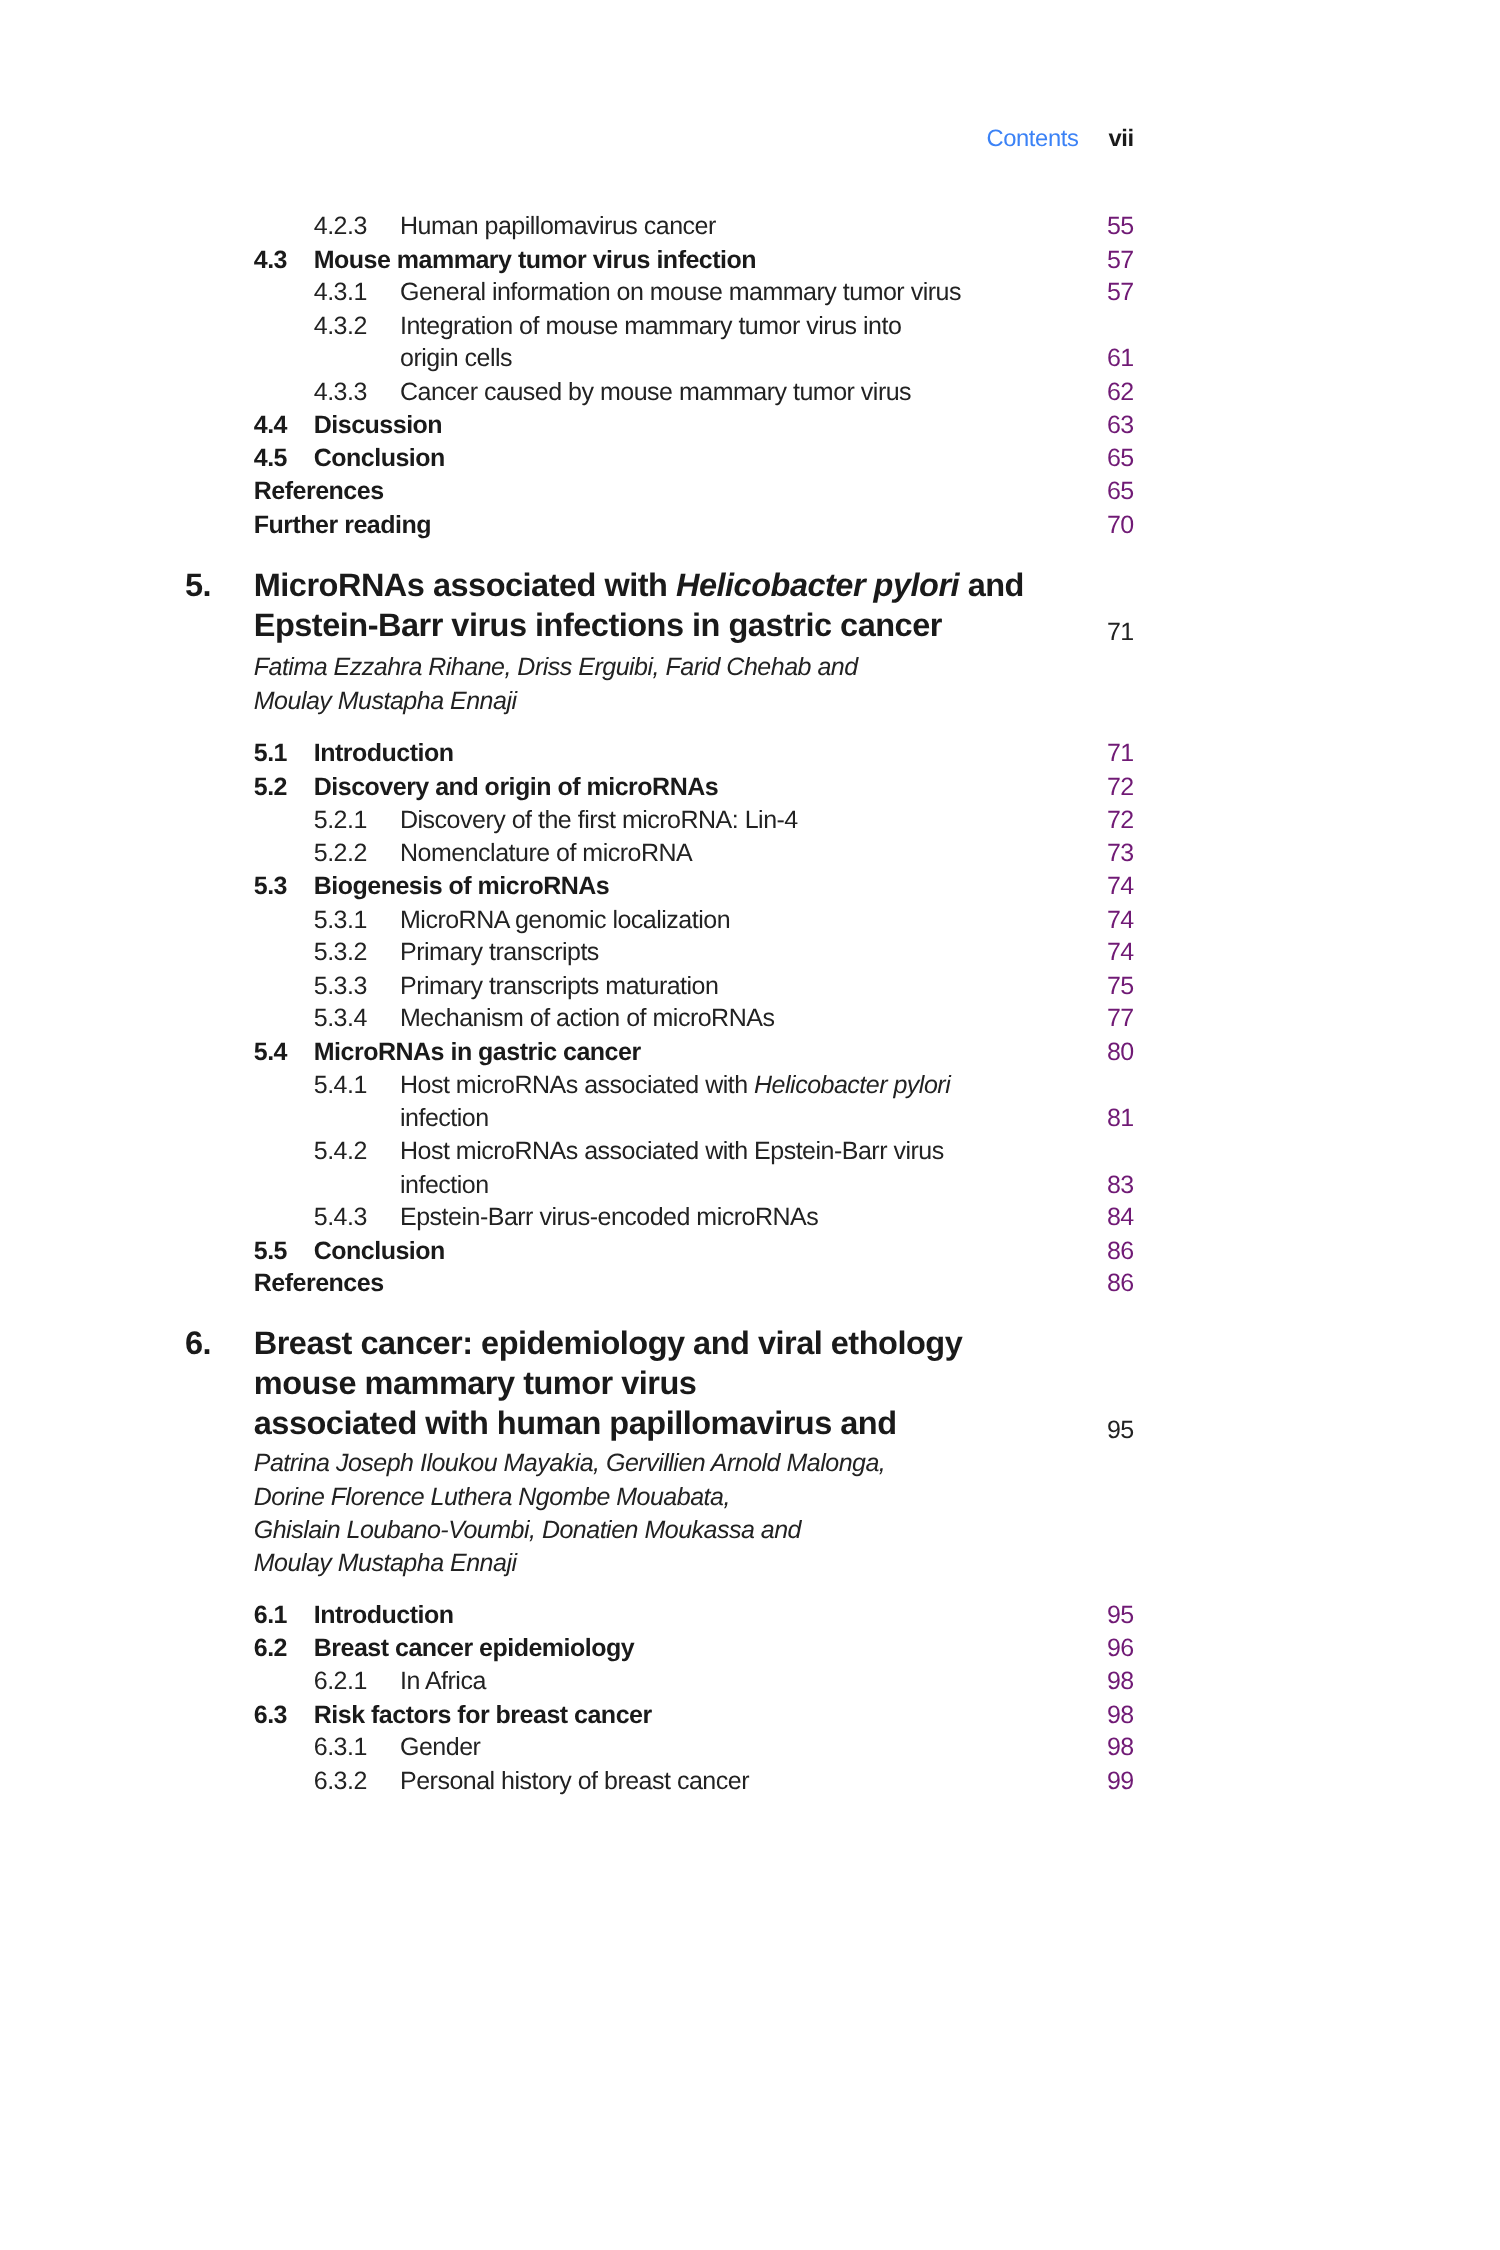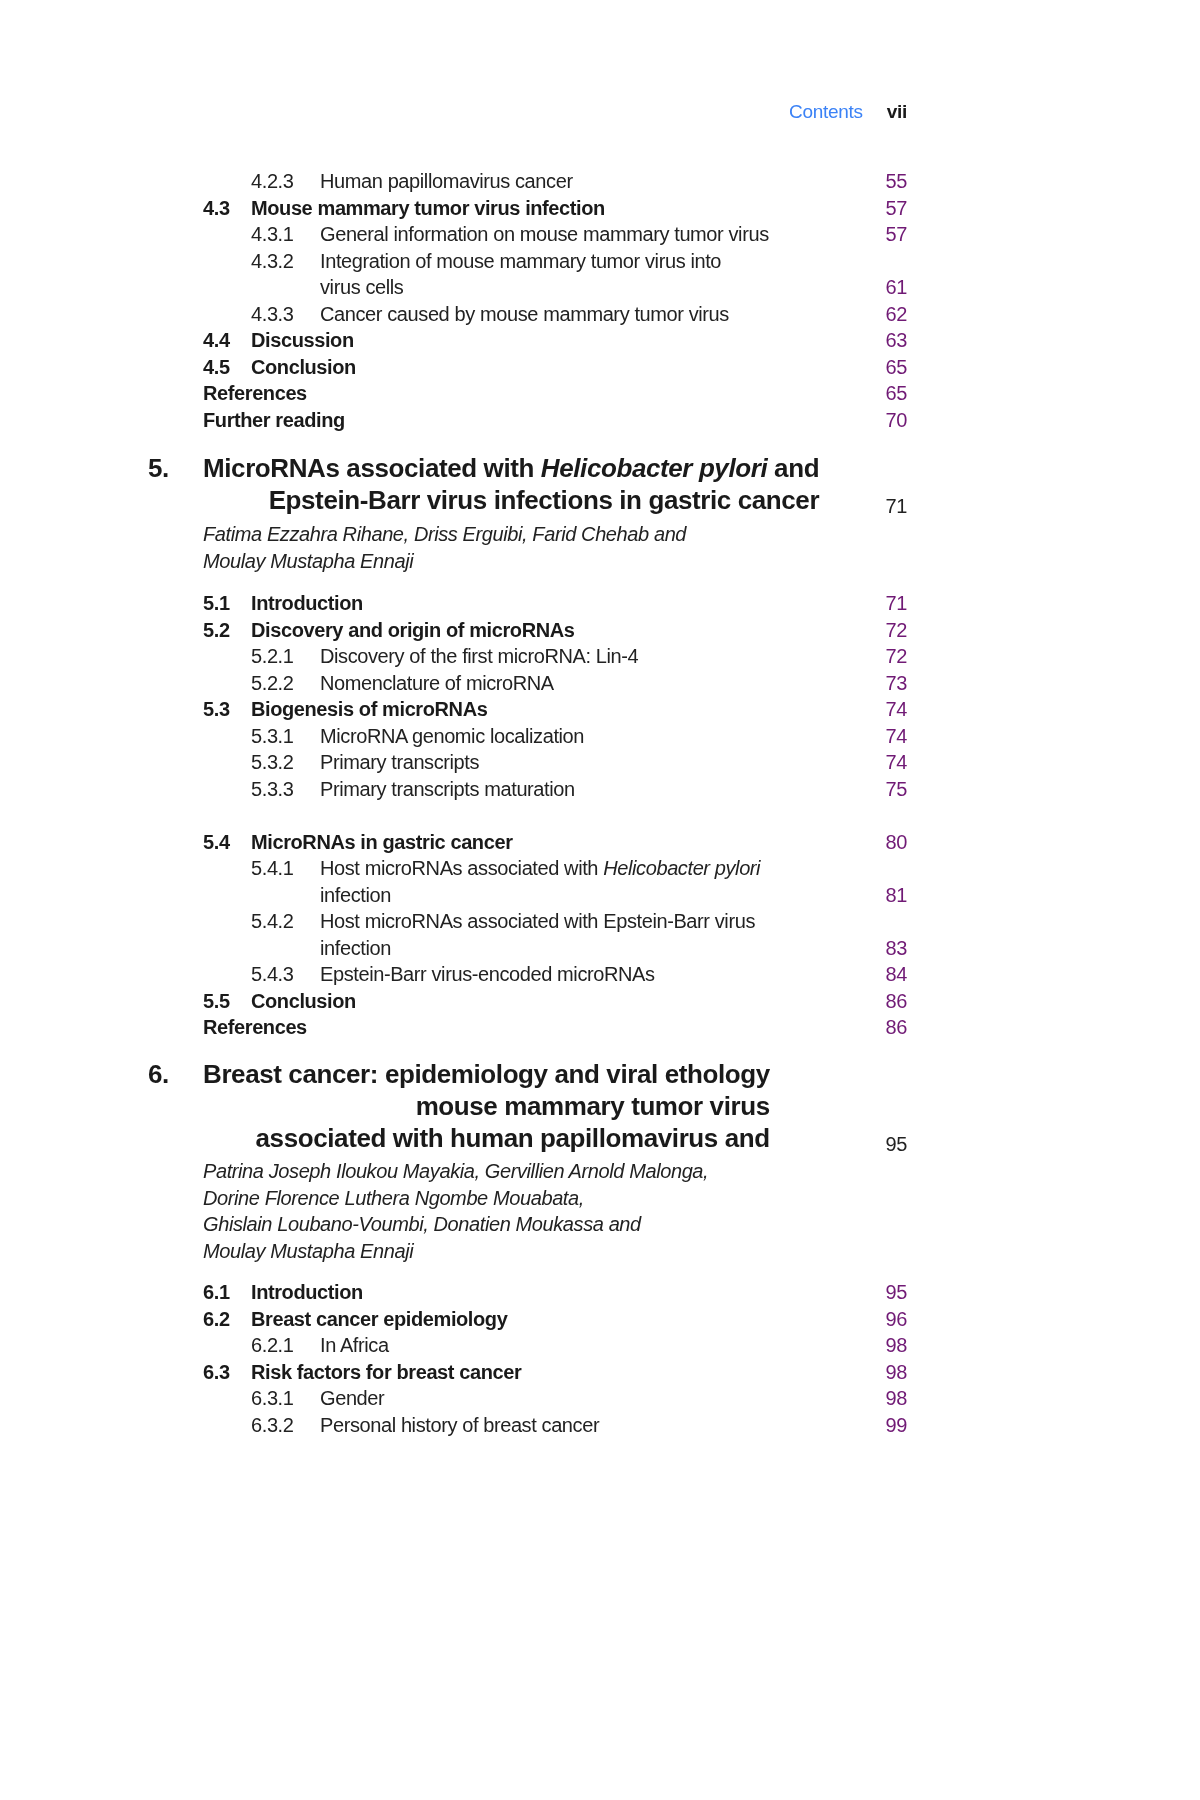--- a/index.html
+++ b/index.html
@@ -16,21 +16,21 @@
     .row .title { position: absolute; top: 0; }
     .row .pg { position: absolute; right: 0; top: 0; text-align: right; color: #701a75; }
     .lvl1 .num { left: 203px; font-weight: bold; }
     .lvl1 .title { left: 251px; font-weight: bold; }
     .lvl2 .num { left: 251px; color: #222; }
     .lvl2 .title { left: 320px; color: #222; }
     .lvl0 .title { left: 203px; font-weight: bold; }
     .ch { position: absolute; left: 0; width: 907px; font-size: 26px; line-height: 32px;
           letter-spacing: -0.4px; }
     .ch .chnum { position: absolute; left: 148px; top: 0; font-weight: bold; }
-    .ch .chtitle { position: absolute; left: 203px; top: 0; font-weight: bold; white-space: nowrap; text-align: right; }
+    .ch .chtitle { position: absolute; left: 203px; top: 0; font-weight: bold; white-space: nowrap; }
     .ch .chtitle div { height: 32px; }
     .ch .pg { position: absolute; right: 0; font-size: 20px; font-weight: normal; color: #222; }
     .authors { position: absolute; left: 203px; font-size: 20px; line-height: 26.5px;
                font-style: italic; color: #222; letter-spacing: -0.4px; white-space: nowrap; }
     em { font-style: italic; }
   </style>
 </head>
 <body>
 
 <div class="page">
@@ -52,21 +52,21 @@
   <div class="row lvl2" style="top:221px">
     <span class="num">4.3.1</span>
     <span class="title">General information on mouse mammary tumor virus</span>
     <span class="pg">57</span>
   </div>
   <div class="row lvl2" style="top:247.5px">
     <span class="num">4.3.2</span>
     <span class="title">Integration of mouse mammary tumor virus into</span>
   </div>
   <div class="row lvl2" style="top:274px">
-    <span class="title">virus cells</span>
+    <span class="title">origin cells</span>
     <span class="pg">61</span>
   </div>
   <div class="row lvl2" style="top:300.5px">
     <span class="num">4.3.3</span>
     <span class="title">Cancer caused by mouse mammary tumor virus</span>
     <span class="pg">62</span>
   </div>
   <div class="row lvl1" style="top:327px">
     <span class="num">4.4</span>
     <span class="title">Discussion</span>
@@ -131,20 +131,25 @@
   </div>
   <div class="row lvl2" style="top:749px">
     <span class="num">5.3.2</span>
     <span class="title">Primary transcripts</span>
     <span class="pg">74</span>
   </div>
   <div class="row lvl2" style="top:775.5px">
     <span class="num">5.3.3</span>
     <span class="title">Primary transcripts maturation</span>
     <span class="pg">75</span>
+  </div>
+  <div class="row lvl2" style="top:802px">
+    <span class="num">5.3.4</span>
+    <span class="title">Mechanism of action of microRNAs</span>
+    <span class="pg">77</span>
   </div>
   <div class="row lvl1" style="top:828.5px">
     <span class="num">5.4</span>
     <span class="title">MicroRNAs in gastric cancer</span>
     <span class="pg">80</span>
   </div>
   <div class="row lvl2" style="top:855px">
     <span class="num">5.4.1</span>
     <span class="title"><span>Host microRNAs associated with </span><em>Helicobacter pylori</em></span>
   </div>

